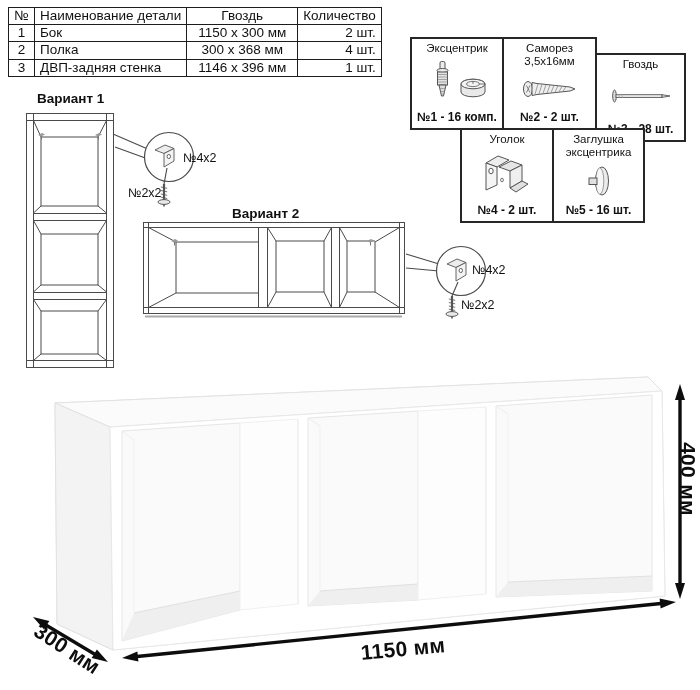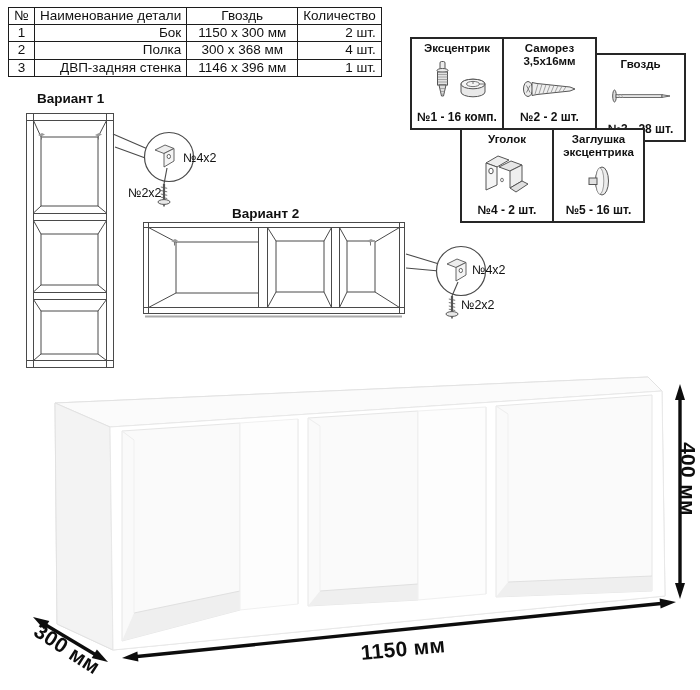--- a/index.html
+++ b/index.html
@@ -6,28 +6,28 @@
   html,body{width:700px;height:690px;background:#fff}
   body{font-family:"Liberation Sans",sans-serif;color:#111;overflow:hidden}
   #canvas{position:relative;width:700px;height:690px;background:#fff}
   svg{position:absolute;display:block}
 
   
   table.parts{position:absolute;left:8px;top:7px;border-collapse:collapse;font-size:13.5px;line-height:1.05;table-layout:fixed}
   .parts th,.parts td{border:1.6px solid #1c1c1c;padding:1px 5px;height:17px;white-space:nowrap;font-weight:normal;overflow:hidden}
   .parts th{text-align:center}
   .c-num{width:26px;text-align:center}
-  .c-name{width:151px;text-align:right}
+  .c-name{width:151px;text-align:left}
   .c-size{width:111px;text-align:center}
   .c-qty{width:76px;text-align:right}
 
   
   #hwbox{position:absolute;left:410px;top:37px;width:276px;height:186px}
   .hwcell{position:absolute;border:2px solid #262626;background:#fff;display:flex;flex-direction:column;align-items:center;justify-content:space-between;padding:3px 2px 4px 2px}
-  .hwtitle{font-weight:bold;font-size:11.5px;text-align:center;line-height:1.12}
+  .hwtitle{font-weight:normal;font-size:11.5px;text-align:center;line-height:1.12}
   .hwtitle span{display:block}
   .hwcount{font-weight:bold;font-size:12px;white-space:nowrap}
   .hwicon{position:static}
 
   
   .vlabel{position:absolute;font-weight:bold;font-size:13.5px;white-space:nowrap}
   .cklabel{position:absolute;font-weight:normal;font-size:12.5px;white-space:nowrap}
 
   
   .dim{position:absolute;font-weight:bold;font-size:21px;color:#0d0d0d;text-align:center;white-space:nowrap;letter-spacing:.3px}

